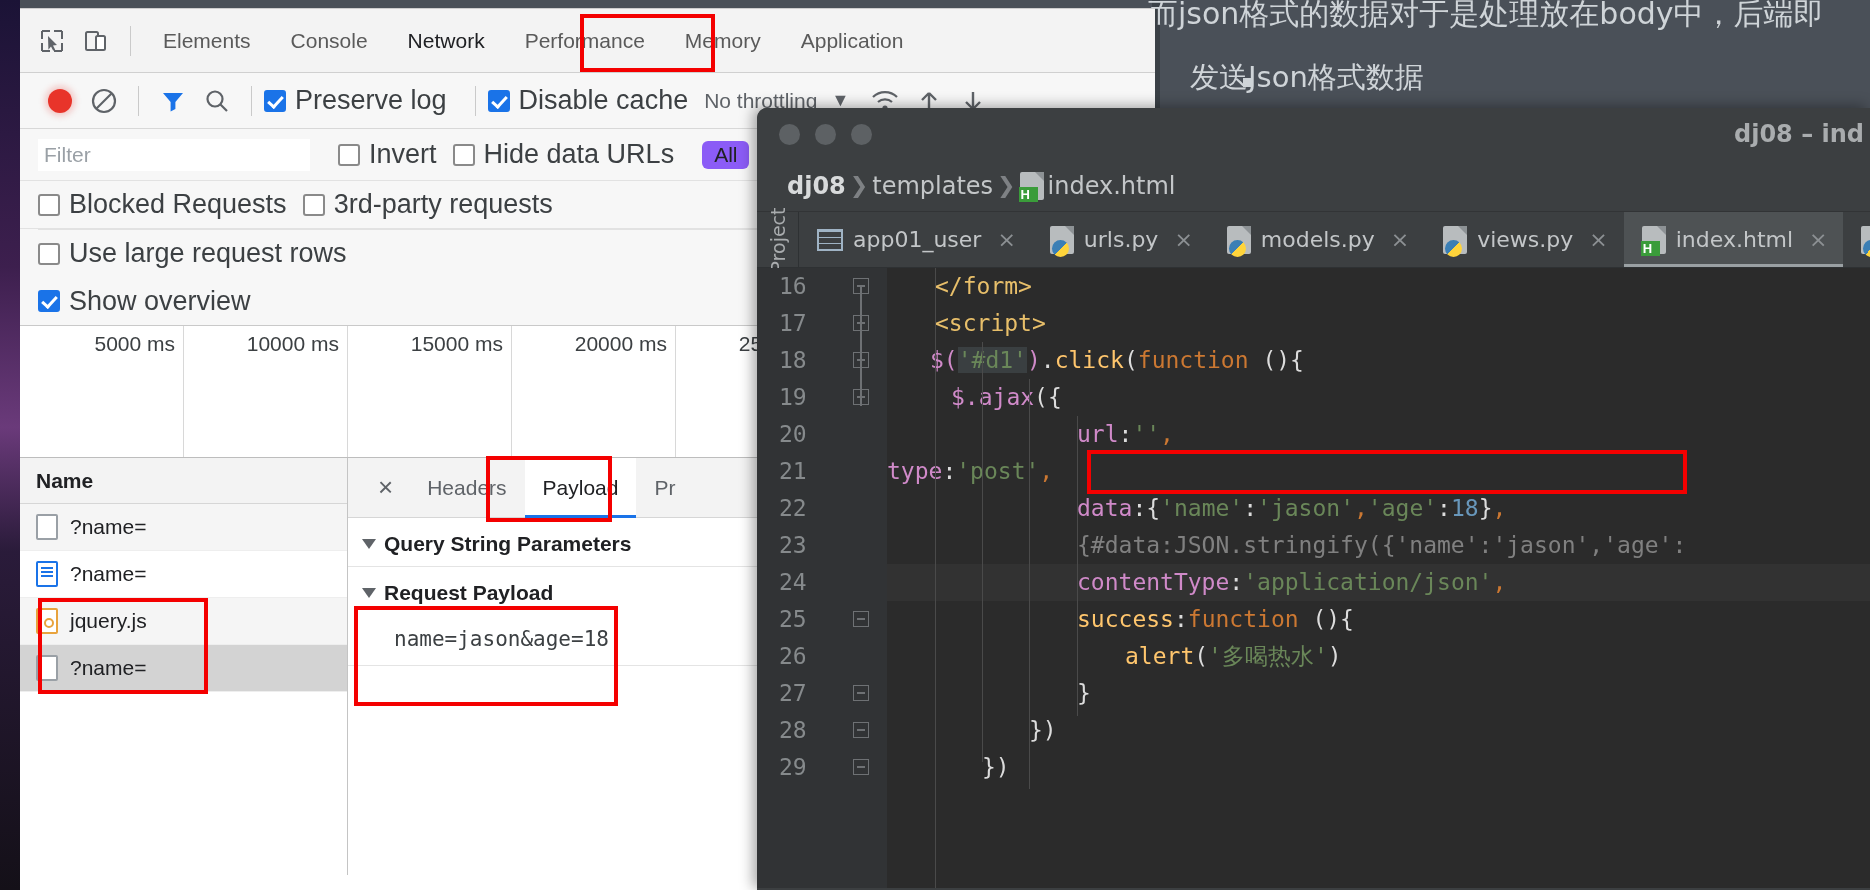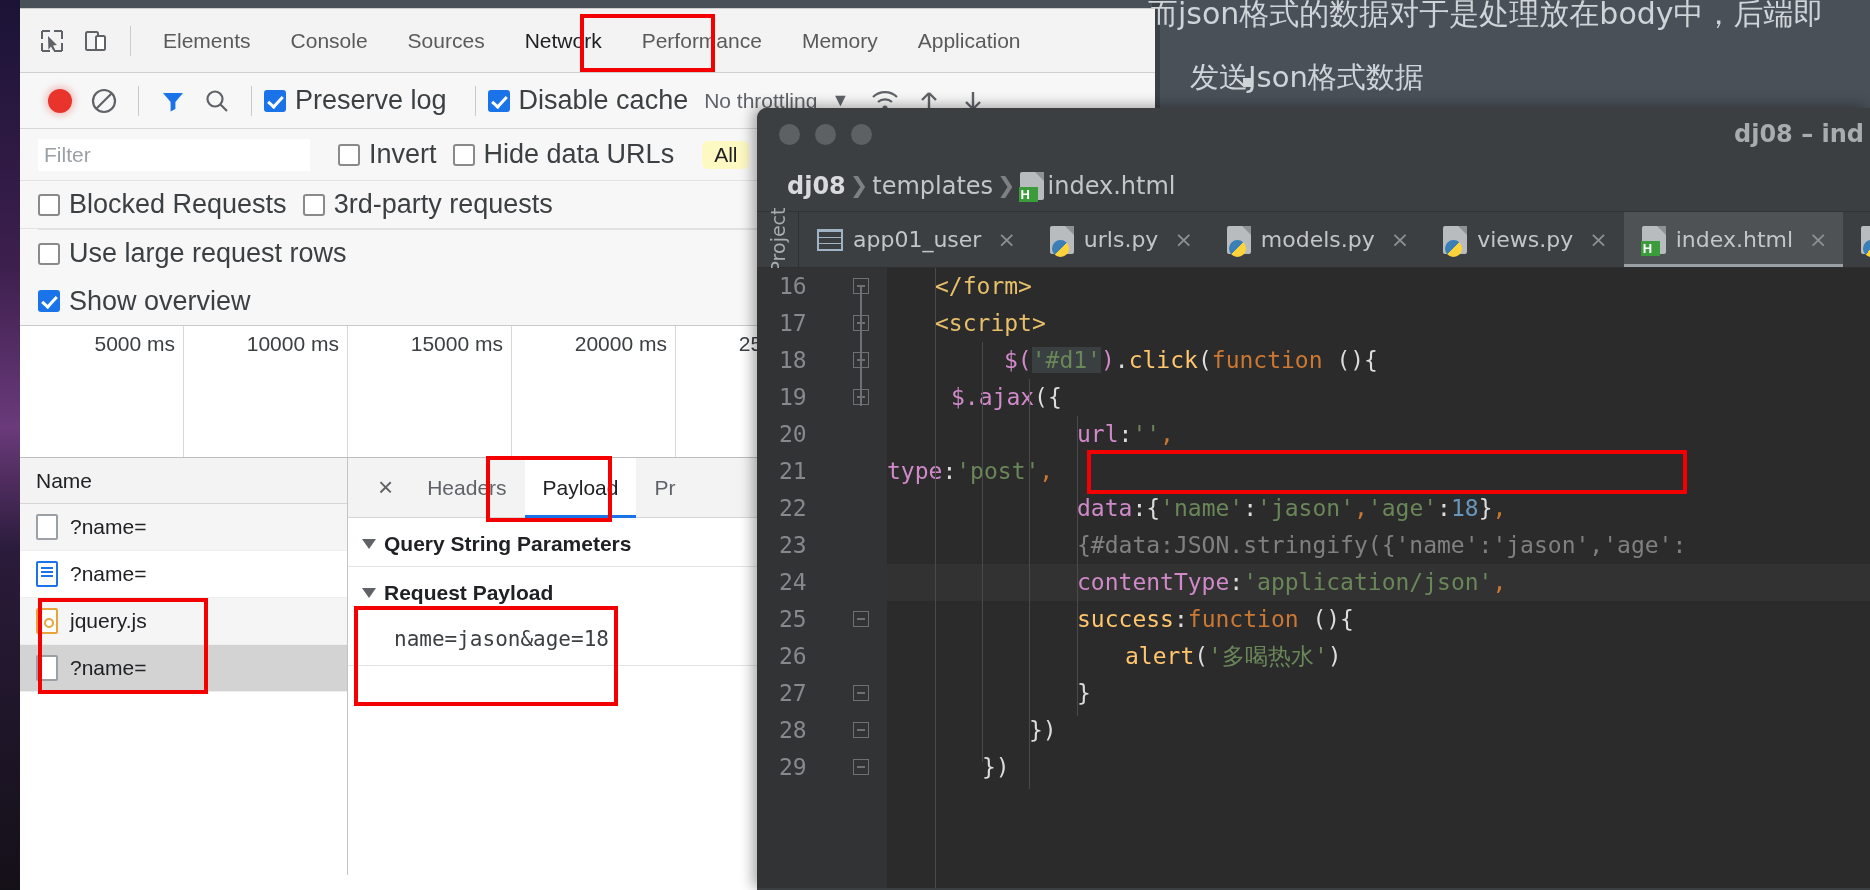--- a/index.html
+++ b/index.html
@@ -94,21 +94,21 @@
   .dt-filterbar {
     height: 52px; display: flex; align-items: center;
     border-bottom: 1px solid #e2e2e2; background: #f7f7f7; padding-left: 18px;
   }
   .filter-input {
     width: 272px; height: 32px; background: #fff; border: none;
     font-size: 21px; color: #9aa0a6; display: flex; align-items: center;
     padding-left: 6px;
   }
   .chip-all {
-    background: #fef9c3; border-radius: 6px; padding: 2px 12px;
+    background: #8b5cf6; border-radius: 6px; padding: 2px 12px;
     font-size: 21px; color: #202124; margin-left: 12px;
   }
   .dt-filterbar2 {
     height: 48px; display: flex; align-items: center;
     border-bottom: 1px solid #e2e2e2; background: #f7f7f7; padding-left: 18px;
   }
   .dt-settings-rows {
     background: #f7f7f7; padding-left: 18px;
   }
   .settings-row { height: 48px; display: flex; align-items: center; }
@@ -129,20 +129,21 @@
   
   .dt-bottom { display: flex; height: 418px; border-top: 1px solid #bdbdbd; }
   .names {
     width: 328px; border-right: 1px solid #c4c4c4; background: #fff;
     position: relative;
   }
   .names-head {
     height: 46px; display: flex; align-items: center; padding-left: 16px;
     font-size: 21px; color: #202124; background: #f3f3f3;
     border-bottom: 1px solid #d6d6d6;
+    font-weight: bold;
   }
   .name-row {
     height: 47px; display: flex; align-items: center; padding-left: 16px; gap: 12px;
     font-size: 21px; color: #202124; border-bottom: 1px solid #eeeeee;
   }
   .name-row.alt { background: #f5f5f5; }
   .name-row.sel { background: #d3d3d3; }
   .ico-doc {
     width: 22px; height: 26px; border: 2px solid #9aa0a6; border-radius: 2px;
     background: #fff; flex: 0 0 auto;
@@ -337,21 +338,20 @@
       </div>
       <div class="dt-icon-btn">
         <svg width="26" height="26" viewBox="0 0 26 26">
           <rect x="3" y="4" width="12" height="18" rx="1.5" stroke="#5f6368" stroke-width="2" fill="none"></rect>
           <rect x="13" y="8" width="9" height="14" rx="1.5" stroke="#5f6368" stroke-width="2" fill="#fff"></rect>
         </svg>
       </div>
       <div class="dt-vsep"></div>
       <div class="dt-tab">Elements</div>
       <div class="dt-tab">Console</div>
-      <div class="dt-tab">Sources</div>
       <div class="dt-tab active">Network</div>
       <div class="dt-tab">Performance</div>
       <div class="dt-tab">Memory</div>
       <div class="dt-tab">Application</div>
       <div class="dt-tab-highlight"></div>
     </div>
 
     <div class="dt-toolbar2">
       <div class="dt-icon-btn">
           <div class="rec-dot"></div>
@@ -591,21 +591,21 @@
       </div>
 
       <div class="code">
         <div class="indent-guide" style="left:48px"></div>
         <div class="indent-guide" style="left:95px; top:74px; height:420px"></div>
         <div class="indent-guide" style="left:142px; top:111px; height:410px"></div>
         <div class="indent-guide" style="left:190px; top:148px; height:300px"></div>
 
         <div class="cline"><span class="tok-tag" style="margin-left:48px">&lt;/form&gt;</span></div>
         <div class="cline"><span class="tok-tag" style="margin-left:48px">&lt;script&gt;</span></div>
-        <div class="cline"><span style="margin-left:117px"><span class="tok-prop">$(</span><span class="tok-str sel-box">'#d1'</span><span class="tok-prop">)</span><span class="tok-white">.</span><span class="tok-fn">click</span><span class="tok-white">(</span><span class="tok-kw">function</span><span class="tok-white"> (){</span></span></div>
+        <div class="cline"><span style="margin-left:43px"><span class="tok-prop">$(</span><span class="tok-str sel-box">'#d1'</span><span class="tok-prop">)</span><span class="tok-white">.</span><span class="tok-fn">click</span><span class="tok-white">(</span><span class="tok-kw">function</span><span class="tok-white"> (){</span></span></div>
         <div class="cline"><span style="margin-left:64px"><span class="tok-prop">$.</span><span class="tok-prop">ajax</span><span class="tok-white">({</span></span></div>
         <div class="cline"><span style="margin-left:190px"><span class="tok-prop">url</span><span class="tok-white">:</span><span class="tok-str">''</span><span class="tok-punc">,</span></span></div>
         <div class="cline"><span style=""><span class="tok-prop">type</span><span class="tok-white">:</span><span class="tok-str">'post'</span><span class="tok-punc">,</span></span></div>
         <div class="cline"><span style="margin-left:190px"><span class="tok-prop">data</span><span class="tok-white">:{</span><span class="tok-str">'name'</span><span class="tok-white">:</span><span class="tok-str">'jason'</span><span class="tok-punc">,</span><span class="tok-str">'age'</span><span class="tok-white">:</span><span class="tok-num">18</span><span class="tok-white">}</span><span class="tok-punc">,</span></span></div>
         <div class="cline"><span class="tok-comment" style="margin-left:190px">{#data:JSON.stringify({'name':'jason','age':</span></div>
         <div class="cline hl"><span style="margin-left:190px"><span class="tok-prop">contentType</span><span class="tok-white">:</span><span class="tok-str">'application/json'</span><span class="tok-punc">,</span></span></div>
         <div class="cline"><span style="margin-left:190px"><span class="tok-fn">success</span><span class="tok-white">:</span><span class="tok-kw">function</span><span class="tok-white"> (){</span></span></div>
         <div class="cline"><span style="margin-left:238px"><span class="tok-fn">alert</span><span class="tok-white">(</span><span class="tok-str">'多喝热水'</span><span class="tok-white">)</span></span></div>
         <div class="cline"><span class="tok-white" style="margin-left:190px">}</span></div>
         <div class="cline"><span class="tok-white" style="margin-left:142px">})</span></div>

